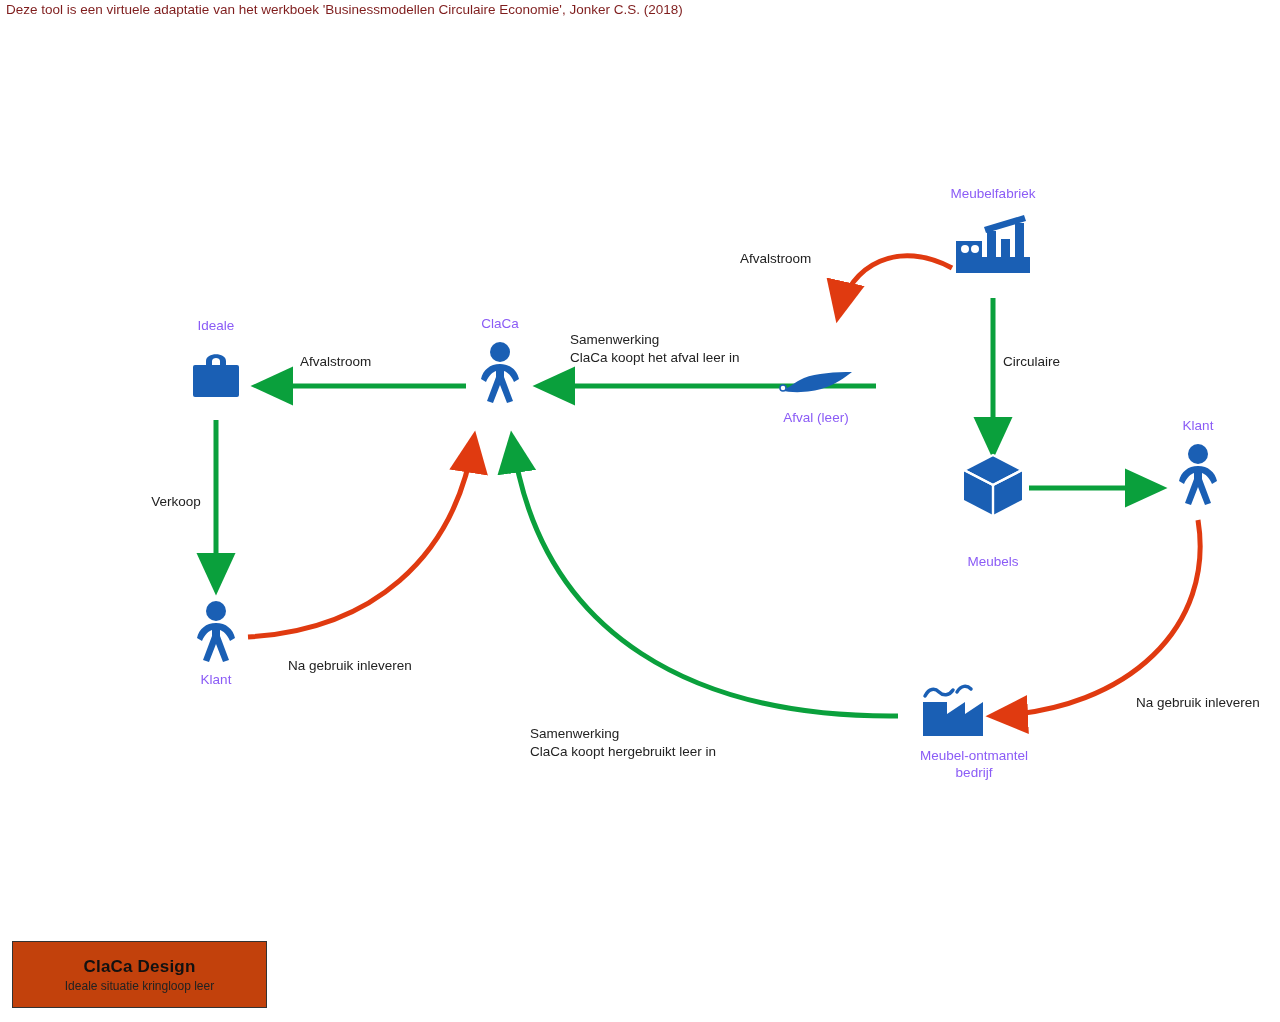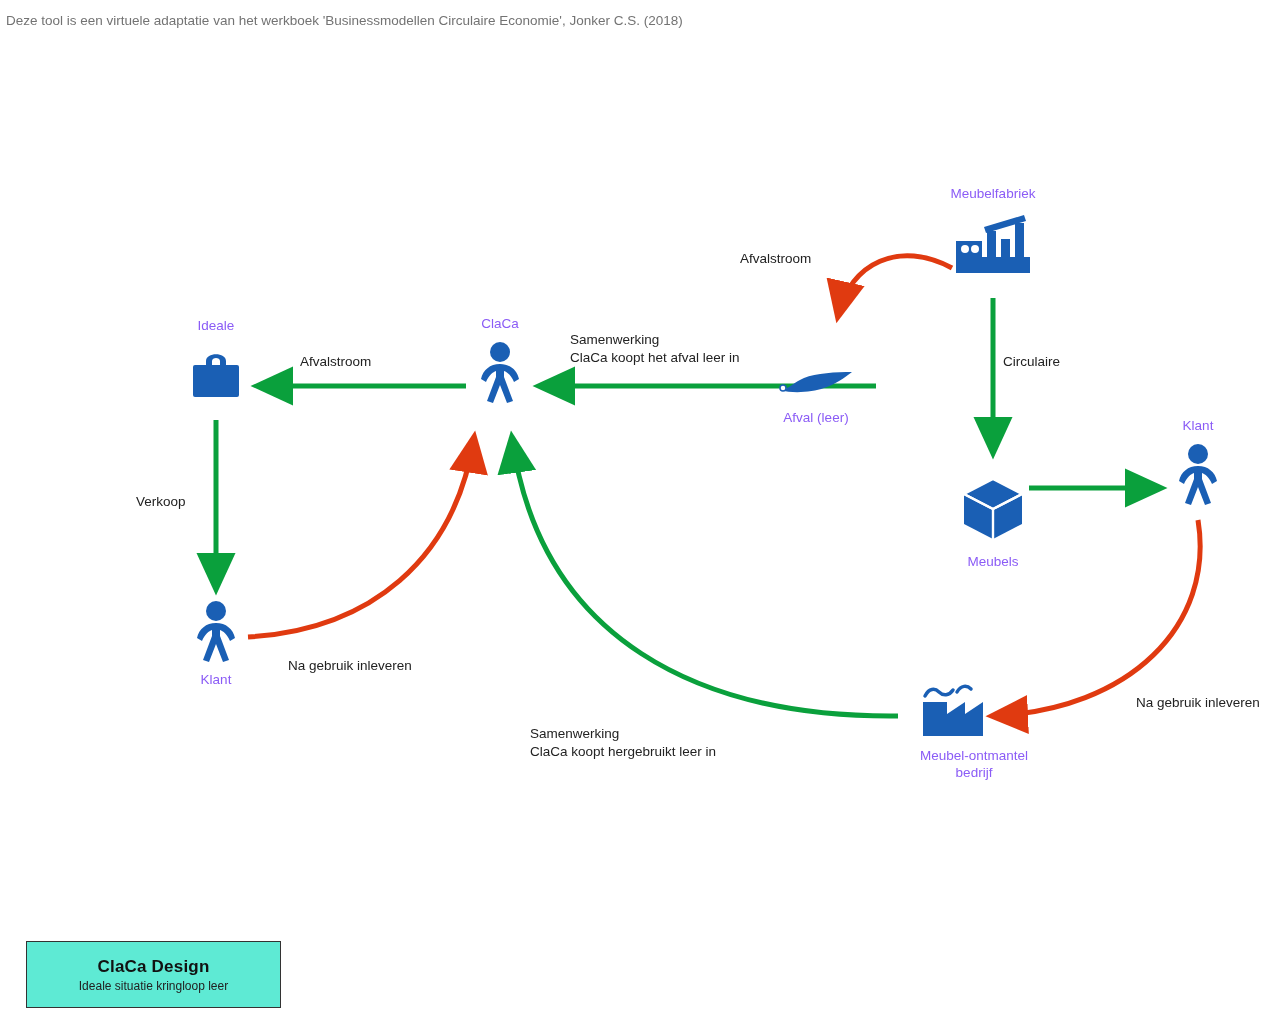--- a/index.html
+++ b/index.html
@@ -11,23 +11,23 @@
     width: 1280px;
     height: 1022px;
     position: relative;
     font-family: "Liberation Sans", sans-serif;
     color: #333333;
     overflow: hidden;
   }
   #header-note {
     position: absolute;
     left: 6px;
-    top: 13px;
+    top: 2px;
     font-size: 13.5px;
-    color: #737373;
+    color: #7f1d1d;
     white-space: nowrap;
   }
   #canvas {
     position: absolute;
     left: 0;
     top: 0;
     width: 1280px;
     height: 1022px;
   }
   .node {
@@ -47,26 +47,26 @@
   .edge-label {
     position: absolute;
     font-size: 13.5px;
     color: #222222;
     text-align: left;
     line-height: 1.3;
     white-space: pre-line;
   }
   .legend {
     position: absolute;
-    left: 26px;
+    left: 12px;
     top: 941px;
     width: 253px;
     height: 65px;
     border: 1.5px solid #333333;
-    background: #5eead4;
+    background: #c2410c;
     display: flex;
     flex-direction: column;
     align-items: center;
     justify-content: center;
   }
   .legend-title {
     font-size: 17px;
     font-weight: bold;
     color: #111111;
     letter-spacing: 0.2px;
@@ -151,21 +151,21 @@
 <div class="node" style="left:755px; top:366px; width:122px;">
   <span>
     <svg class="icon" width="76" height="32" viewBox="0 0 76 32">
       <path d="M2,24 C10,24 16,16 26,12 C38,7 58,6 74,6 C66,12 58,18 46,22 C34,26 16,28 2,24 z" fill="#1a5fb4"></path>
       <circle cx="5" cy="22" r="3" fill="#ffffff" stroke="#1a5fb4" stroke-width="1.5"></circle>
     </svg>
   </span>
   <div class="node-label" style="margin-top:12px;">Afval (leer)</div>
 </div>
 
-<div class="node" style="left:933px; top:476px; width:120px;">
+<div class="node" style="left:933px; top:452px; width:120px;gap:24px;">
   <span>
     <svg class="icon" width="66" height="66" viewBox="0 0 66 66">
       <path d="M33,3 L62,18 L62,48 L33,63 L4,48 L4,18 z" fill="#1a5fb4"></path>
       <path d="M33,3 L62,18 L33,33 L4,18 z" fill="#1a5fb4" stroke="#ffffff" stroke-width="2.4"></path>
       <path d="M33,33 L33,63" stroke="#ffffff" stroke-width="2.4" fill="none"></path>
       <path d="M4,18 L33,33 L62,18" stroke="#ffffff" stroke-width="2.4" fill="none"></path>
     </svg>
   </span>
   <div class="node-label" style="margin-top:12px;">Meubels</div>
 </div>
@@ -204,21 +204,21 @@
 
 <div class="edge-label" style="left:740px; top:250px; width:140px;">Afvalstroom</div>
 
 <div class="edge-label" style="left:1003px; top:353px; width:110px; text-align:left;">Circulaire</div>
 
 <div class="edge-label" style="left:570px; top:331px; width:300px;">Samenwerking
 ClaCa koopt het afval leer in</div>
 
 <div class="edge-label" style="left:300px; top:353px; width:140px;">Afvalstroom</div>
 
-<div class="edge-label" style="left:136px; top:493px; width:80px; text-align:left;">Verkoop</div>
+<div class="edge-label" style="left:136px; top:493px; width:80px; text-align:center;">Verkoop</div>
 
 <div class="edge-label" style="left:288px; top:657px; width:190px;">Na gebruik inleveren</div>
 
 <div class="edge-label" style="left:1136px; top:694px; width:150px; text-align:left;">Na gebruik inleveren</div>
 
 <div class="edge-label" style="left:530px; top:725px; width:330px;">Samenwerking
 ClaCa koopt hergebruikt leer in</div>
 
 <div class="legend">
   <div class="legend-title">ClaCa Design</div>

